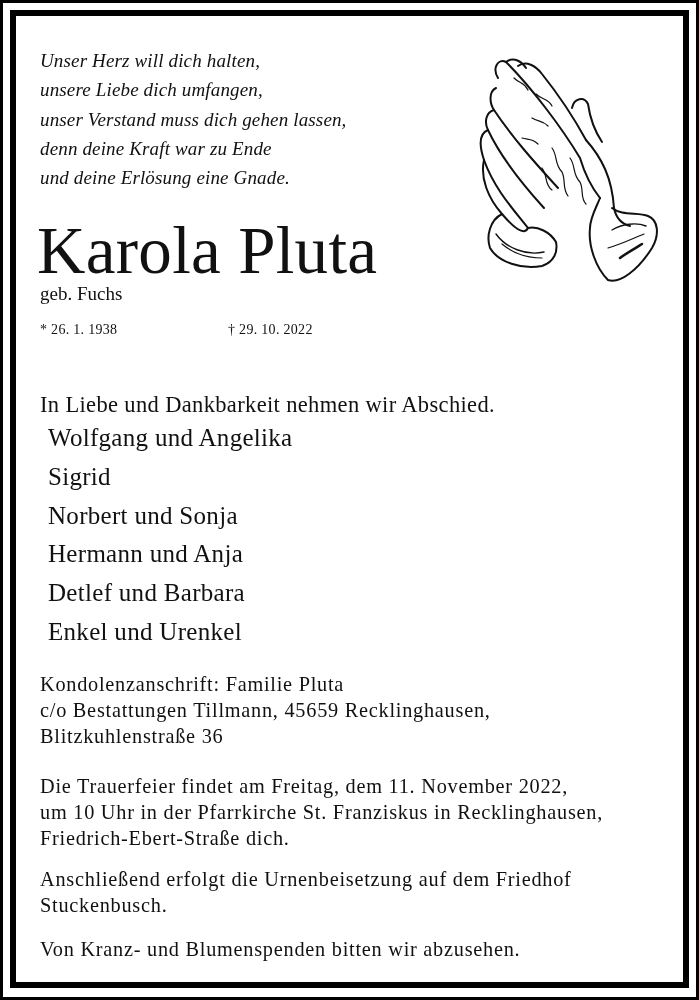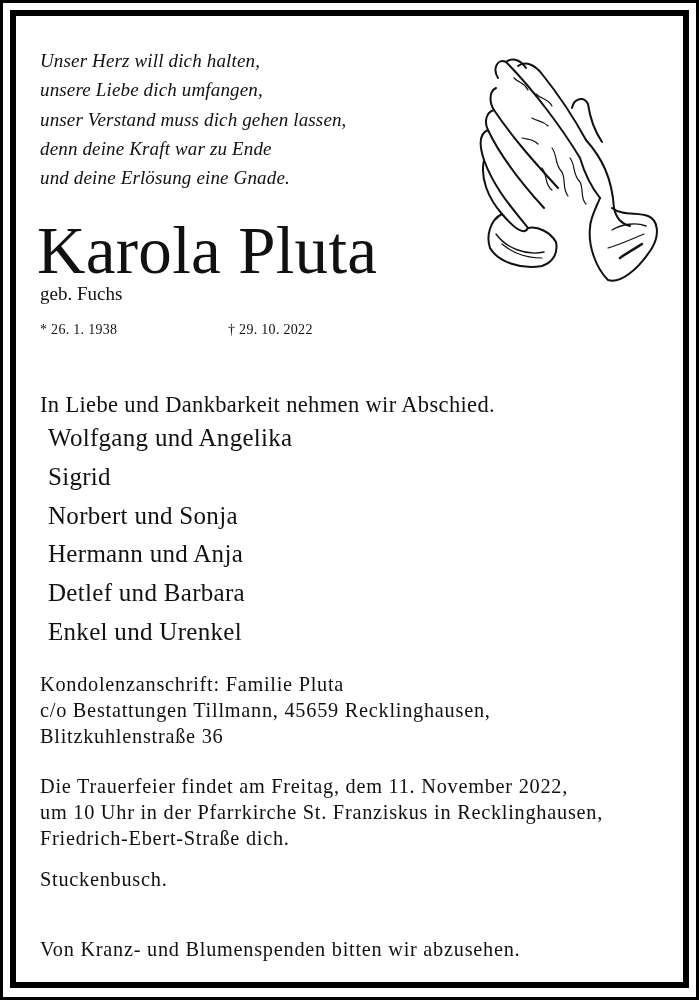--- a/index.html
+++ b/index.html
@@ -94,16 +94,17 @@
   <div>Blitzkuhlenstraße 36</div>
 </div>
 
 <div class="abs para p-service">
   <div>Die Trauerfeier findet am Freitag, dem 11. November 2022,</div>
   <div>um 10 Uhr in der Pfarrkirche St. Franziskus in Recklinghausen,</div>
   <div>Friedrich-Ebert-Straße dich.</div>
 </div>
 
 <div class="abs para p-urn">
+  <div>Anschließend erfolgt die Urnenbeisetzung auf dem Friedhof</div>
   <div>Stuckenbusch.</div>
 </div>
 
 <div class="abs para p-flowers">Von Kranz- und Blumenspenden bitten wir abzusehen.</div>
 
 </body></html>

